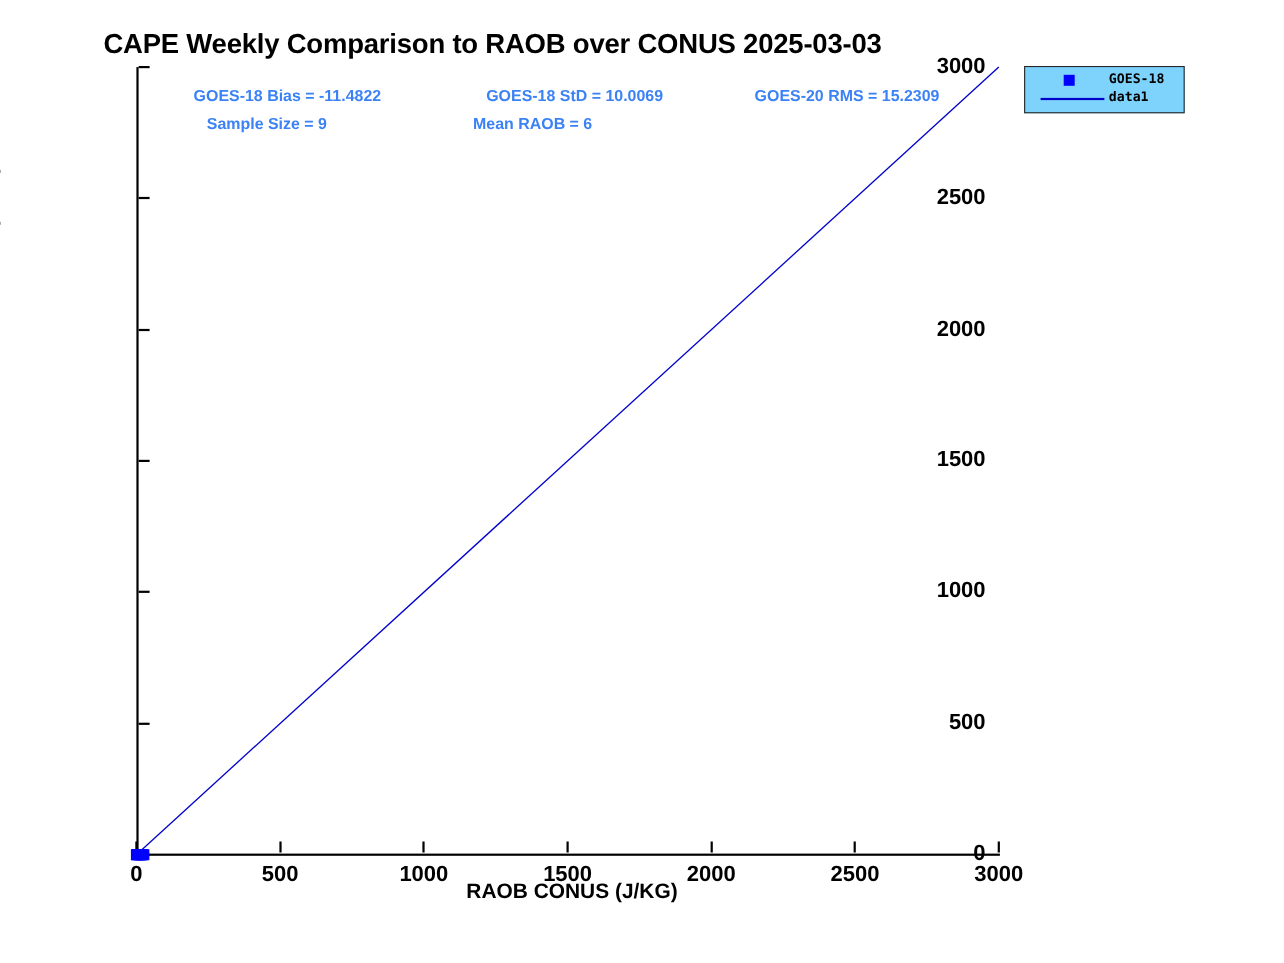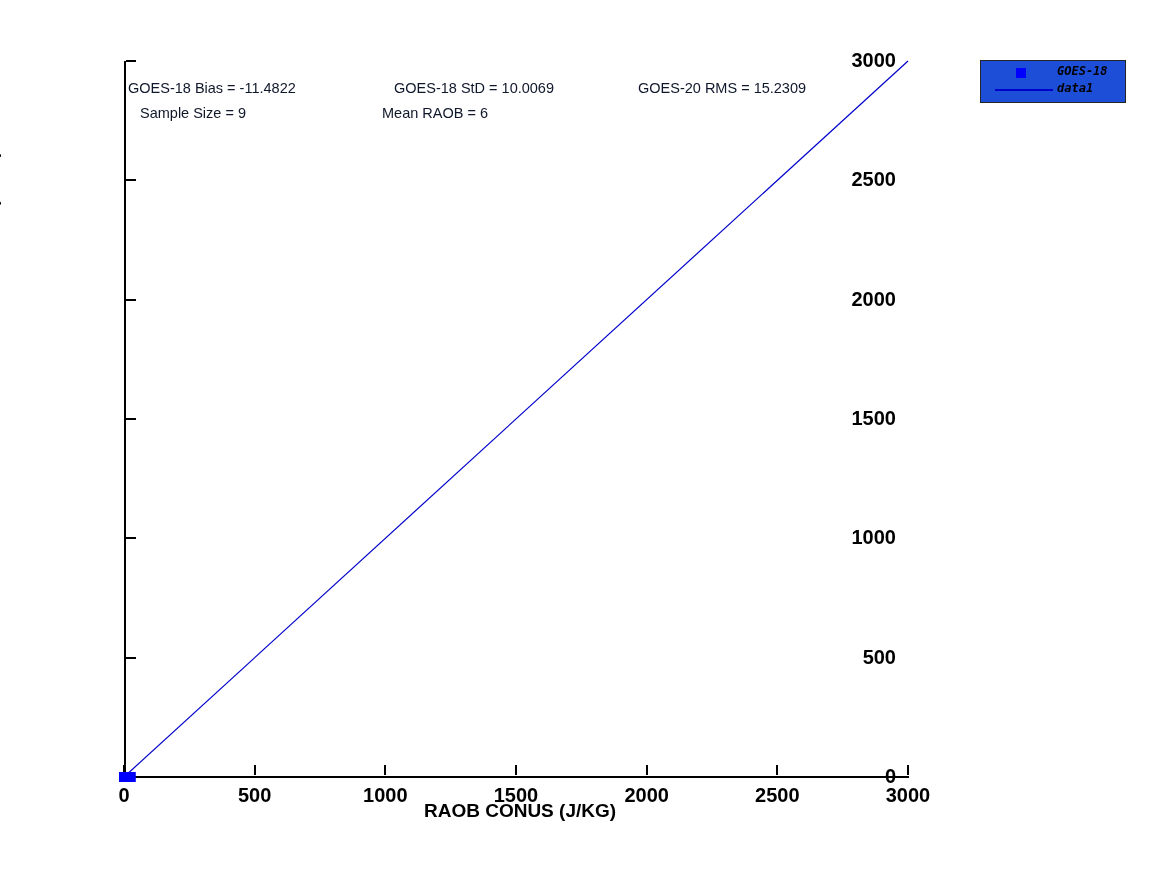--- a/index.html
+++ b/index.html
@@ -106,45 +106,45 @@
     color: #000000;
     transform: rotate(-90deg);
     transform-origin: 0 0;
     white-space: nowrap;
   }
 
   
   .stat {
     position: absolute;
     font-size: 14.5px;
-    font-weight: normal;
-    color: #0f172a;
-    white-space: nowrap;
+    font-weight: bold;
+    color: #3b82f6;
+    white-space: nowrap;
+    margin-left: 48px;
   }
 
   
   #series-svg {
     position: absolute;
     left: 0;
     top: 0;
     width: 784px;
     height: 716px;
     overflow: visible;
   }
 
   
   #legend {
     position: absolute;
-    left: 980px;
+    left: 931px;
     top: 60px;
     width: 144px;
     height: 41px;
     border: 1.5px solid #262626;
-    background: #1d4ed8;
-    font-style: italic;
+    background: #7dd3fc;
   }
   .legend-row {
     position: absolute;
     left: 0;
     width: 144px;
     height: 20px;
   }
   .legend-label {
     position: absolute;
     left: 76px;
@@ -170,20 +170,21 @@
     width: 58px;
     height: 1.5px;
     background: #0000cc;
   }
 </style>
 </head>
 <body>
 
 <div id="canvas">
 
+  <div id="chart-title">CAPE Weekly Comparison to RAOB over CONUS 2025-03-03</div>
 
   <div id="plot-area">
     <div id="axis-left"></div>
     <div id="axis-bottom"></div>
 
     <div id="ticks-y">
         <div class="tick-y" style="top: 715px;"></div>
         <div class="ticklabel-y" style="top: 704px; right: 12px;">0</div>
         <div class="tick-y" style="top: 595.667px;"></div>
         <div class="ticklabel-y" style="top: 584.667px; right: 12px;">500</div>

